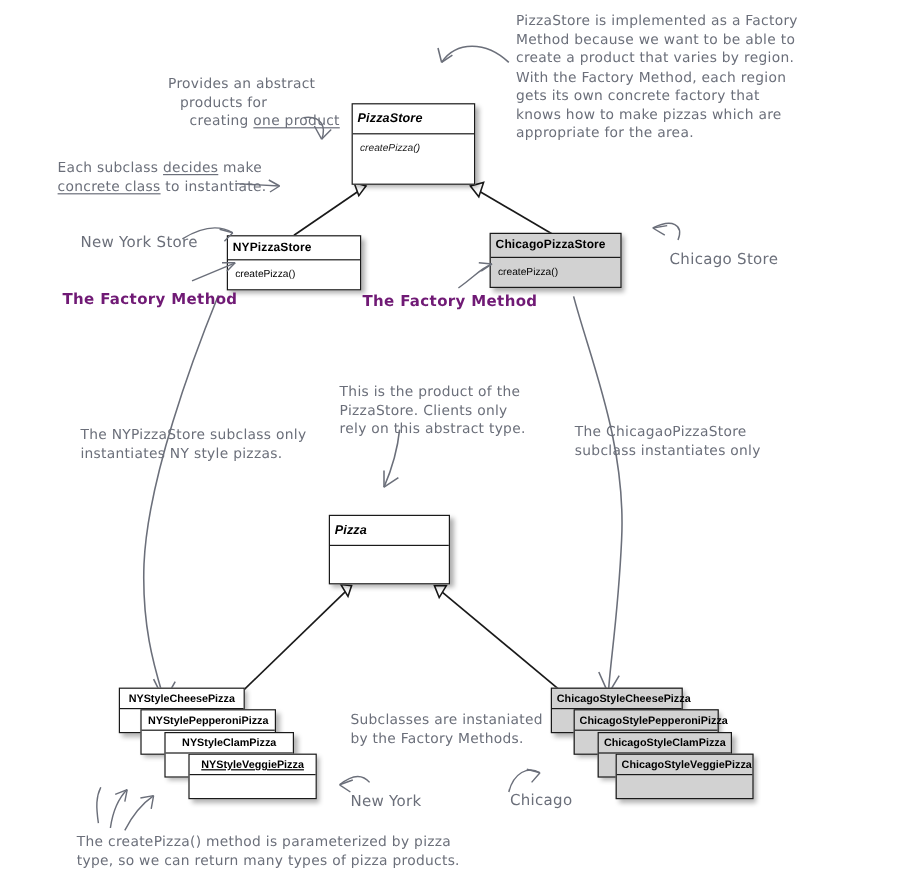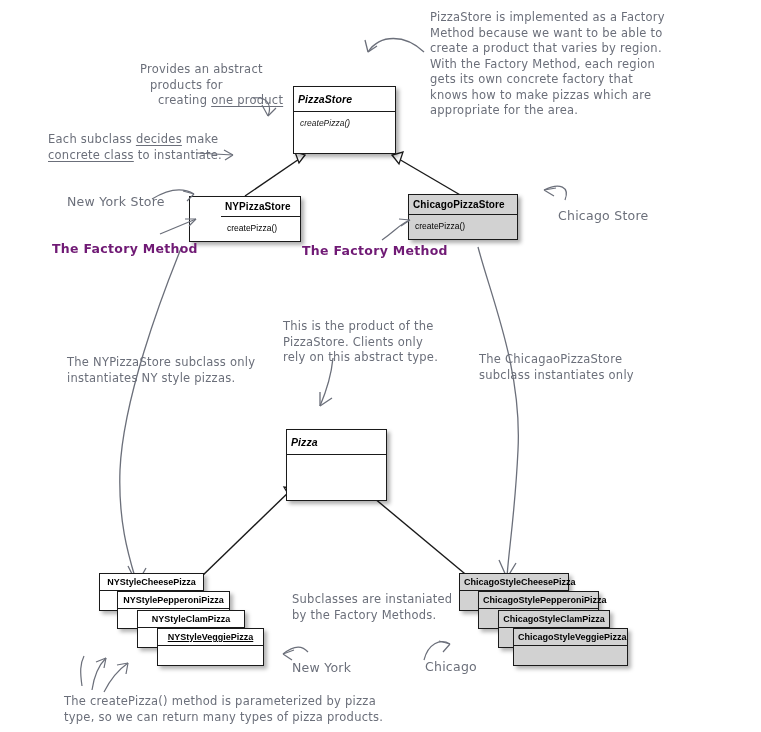--- a/index.html
+++ b/index.html
@@ -101,31 +101,31 @@
 
     <path d="M 478 247 C 492 300 522 370 518 450 C 515 515 508 555 507 578" fill="none" stroke="#6b6f7a" stroke-width="1.3"></path>
     <path d="M 507 578 L 499 560 M 507 578 L 516 563" fill="none" stroke="#6b6f7a" stroke-width="1.3"></path>
   </svg>
 
   <div class="uml-box" style="left:293px;top:86px;width:103px;height:68px;">
     <div class="uml-title abstract">PizzaStore</div>
     <div class="uml-body italic">createPizza()</div>
   </div>
 
-  <div class="uml-box" style="left:189px;top:196px;width:112px;height:46px;padding-left:31px;">
+  <div class="uml-box" style="left:189px;top:196px;width:112px;height:46px;">
     <div class="uml-title">NYPizzaStore</div>
     <div class="uml-body">createPizza()</div>
   </div>
 
   <div class="uml-box gray" style="left:408px;top:194px;width:110px;height:46px;">
     <div class="uml-title">ChicagoPizzaStore</div>
     <div class="uml-body">createPizza()</div>
   </div>
 
-  <div class="uml-box" style="left:286px;top:429px;width:101px;height:72px;">
+  <div class="uml-box" style="left:274px;top:429px;width:101px;height:58px;">
     <div class="uml-title abstract">Pizza</div>
     <div class="uml-body empty"></div>
   </div>
 
   <div class="stack-card" style="left:99px;top:573px;width:105px;height:38px;z-index:6;">
     <div class="stack-title">NYStyleCheesePizza</div>
     <div class="stack-body"></div>
   </div>
   <div class="stack-card" style="left:117px;top:591px;width:113px;height:38px;z-index:7;">
     <div class="stack-title">NYStylePepperoniPizza</div>

